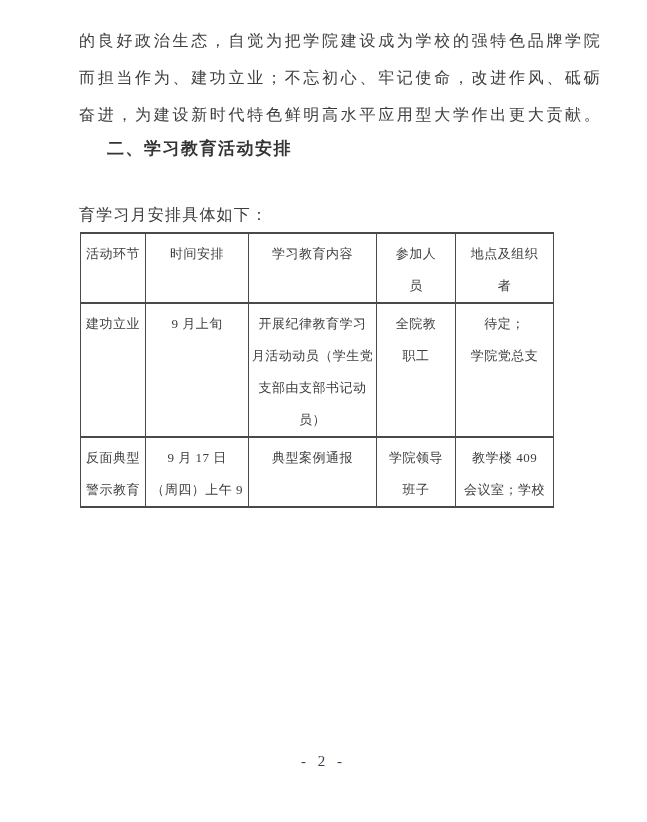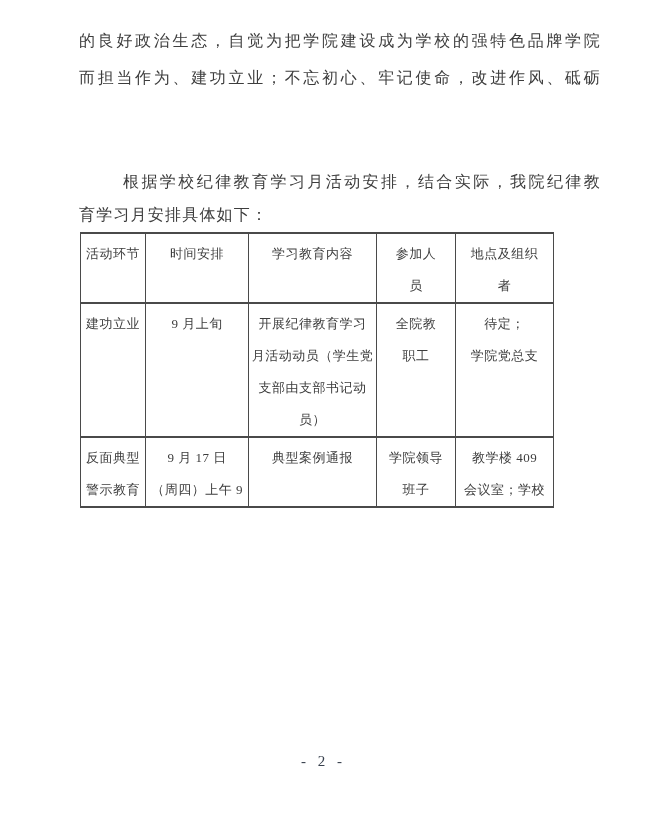--- a/index.html
+++ b/index.html
@@ -74,23 +74,24 @@
     color: #38404d;
   }
 </style>
 </head>
 <body>
 
 <div class="page">
 
   <div class="body-line" style="top:22px">的良好政治生态，自觉为把学院建设成为学校的强特色品牌学院</div>
   <div class="body-line" style="top:59px">而担当作为、建功立业；不忘初心、牢记使命，改进作风、砥砺</div>
+  <div class="body-line" style="top:96px">奋进，为建设新时代特色鲜明高水平应用型大学作出更大贡献。</div>
 
+  <div class="heading">二、学习教育活动安排</div>
 
-  <div class="body-line indent" style="top:163px">根据学校纪律教育学习月活动安排，结合实际，我院纪律教</div>
   <div class="body-line no-justify" style="top:196px">育学习月安排具体如下：</div>
 
   <table class="schedule">
     <colgroup>
       <col style="width:65px">
       <col style="width:103px">
       <col style="width:128px">
       <col style="width:79px">
       <col style="width:98px">
     </colgroup>

